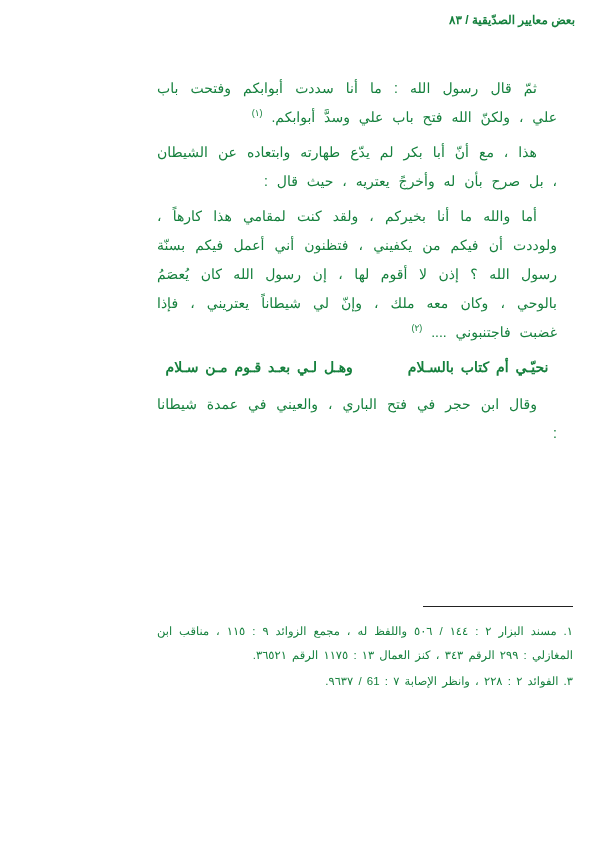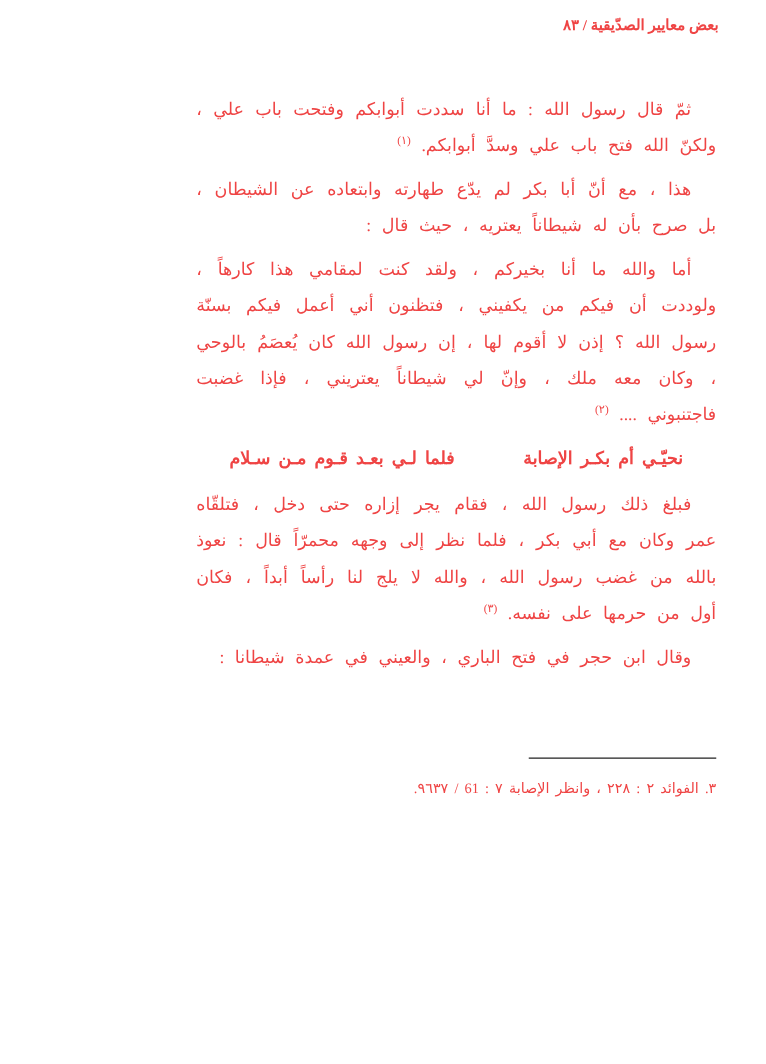--- a/index.html
+++ b/index.html
@@ -3,36 +3,36 @@
 <meta charset="utf-8">
 <style>
   * { box-sizing: border-box; }
   html, body { margin: 0; padding: 0; background: #ffffff; }
   .page {
     position: relative;
     width: 496px;
     height: 851px;
     background: #ffffff;
     direction: rtl;
-    font-family: Liberation Serif, serif;
-    color: #ef4444;
+    font-family: Liberation Sans, sans-serif;
+    color: #15803d;
     overflow: hidden;
   }
   .page-header {
     position: absolute;
     top: 13px;
     right: 38px;
     font-size: 12px;
     font-weight: bold;
     letter-spacing: 0.2px;
   }
   .content {
     position: absolute;
     top: 74px;
-    right: 40px;
+    right: 56px;
     left: 40px;
   }
   .para {
     margin: 0 0 6px;
     font-size: 14px;
     line-height: 29px;
     text-align: justify;
     text-indent: 20px;
     word-spacing: 5px;
   }
@@ -76,34 +76,34 @@
 <div class="page">
 
   <header class="page-header">
     <span>بعض معايير الصدّيقية / ٨٣</span>
   </header>
 
   <main class="content">
 
     <p class="para"><span>ثمّ قال رسول الله : ما أنا سددت أبوابكم وفتحت باب علي ، ولكنّ الله فتح باب علي وسدَّ أبوابكم.</span> <sup class="fn-marker">(١)</sup></p>
 
-    <p class="para"><span>هذا ، مع أنّ أبا بكر لم يدّع طهارته وابتعاده عن الشيطان ، بل صرح بأن له شيطاناً يعتريه ، حيث قال :</span></p>
+    <p class="para"><span>هذا ، مع أنّ أبا بكر لم يدّع طهارته وابتعاده عن الشيطان ، بل صرح بأن له وأخرجً يعتريه ، حيث قال :</span></p>
 
     <p class="para"><span>أما والله ما أنا بخيركم ، ولقد كنت لمقامي هذا كارهاً ، ولوددت أن فيكم من يكفيني ، فتظنون أني أعمل فيكم بسنّة رسول الله ؟ إذن لا أقوم لها ، إن رسول الله كان يُعصَمُ بالوحي ، وكان معه ملك ، وإنّ لي شيطاناً يعتريني ، فإذا غضبت فاجتنبوني ....</span> <sup class="fn-marker">(٢)</sup></p>
 
 
     <div class="poetry">
-      <span class="hemistich">نحيّـي أم بكـر الإصابة</span>
-      <span class="hemistich">فلما لـي بعـد قـوم مـن سـلام</span>
+      <span class="hemistich">نحيّـي أم كتاب بالسـلام</span>
+      <span class="hemistich">وهـل لـي بعـد قـوم مـن سـلام</span>
     </div>
 
-    <p class="para"><span>فبلغ ذلك رسول الله ، فقام يجر إزاره حتى دخل ، فتلقّاه عمر وكان مع أبي بكر ، فلما نظر إلى وجهه محمرّاً قال : نعوذ بالله من غضب رسول الله ، والله لا يلج لنا رأساً أبداً ، فكان أول من حرمها على نفسه.</span> <sup class="fn-marker">(٣)</sup></p>
 
     <p class="para"><span>وقال ابن حجر في فتح الباري ، والعيني في عمدة شيطانا :</span></p>
 
   </main>
 
   <footer class="footnotes-section">
     <div class="footnote-rule"></div>
+    <p class="footnote">١. مسند البزار ٢ : ١٤٤ / ٥٠٦ واللفظ له ، مجمع الزوائد ٩ : ١١٥ ، مناقب ابن المغازلي : ٢٩٩ الرقم ٣٤٣ ، كنز العمال ١٣ : ١١٧٥ الرقم ٣٦٥٢١.</p>
     <p class="footnote">٣. الفوائد ٢ : ٢٢٨ ، وانظر الإصابة ٧ : 61 / ٩٦٣٧.</p>
   </footer>
 
 </div>
 
 </body></html>

